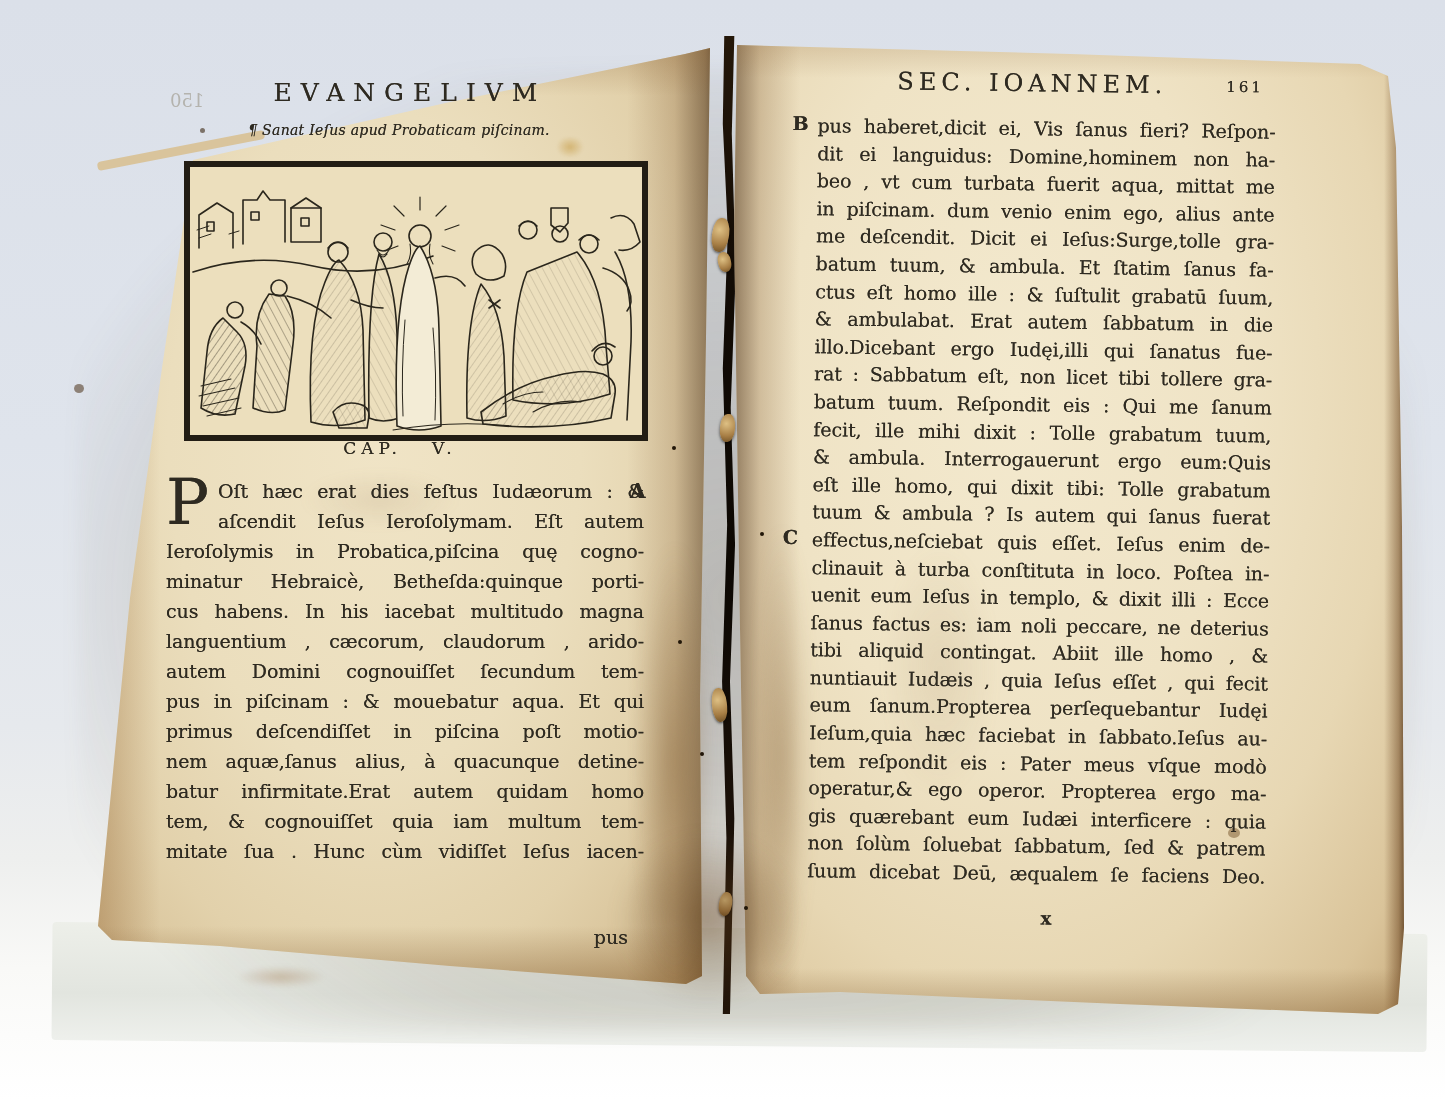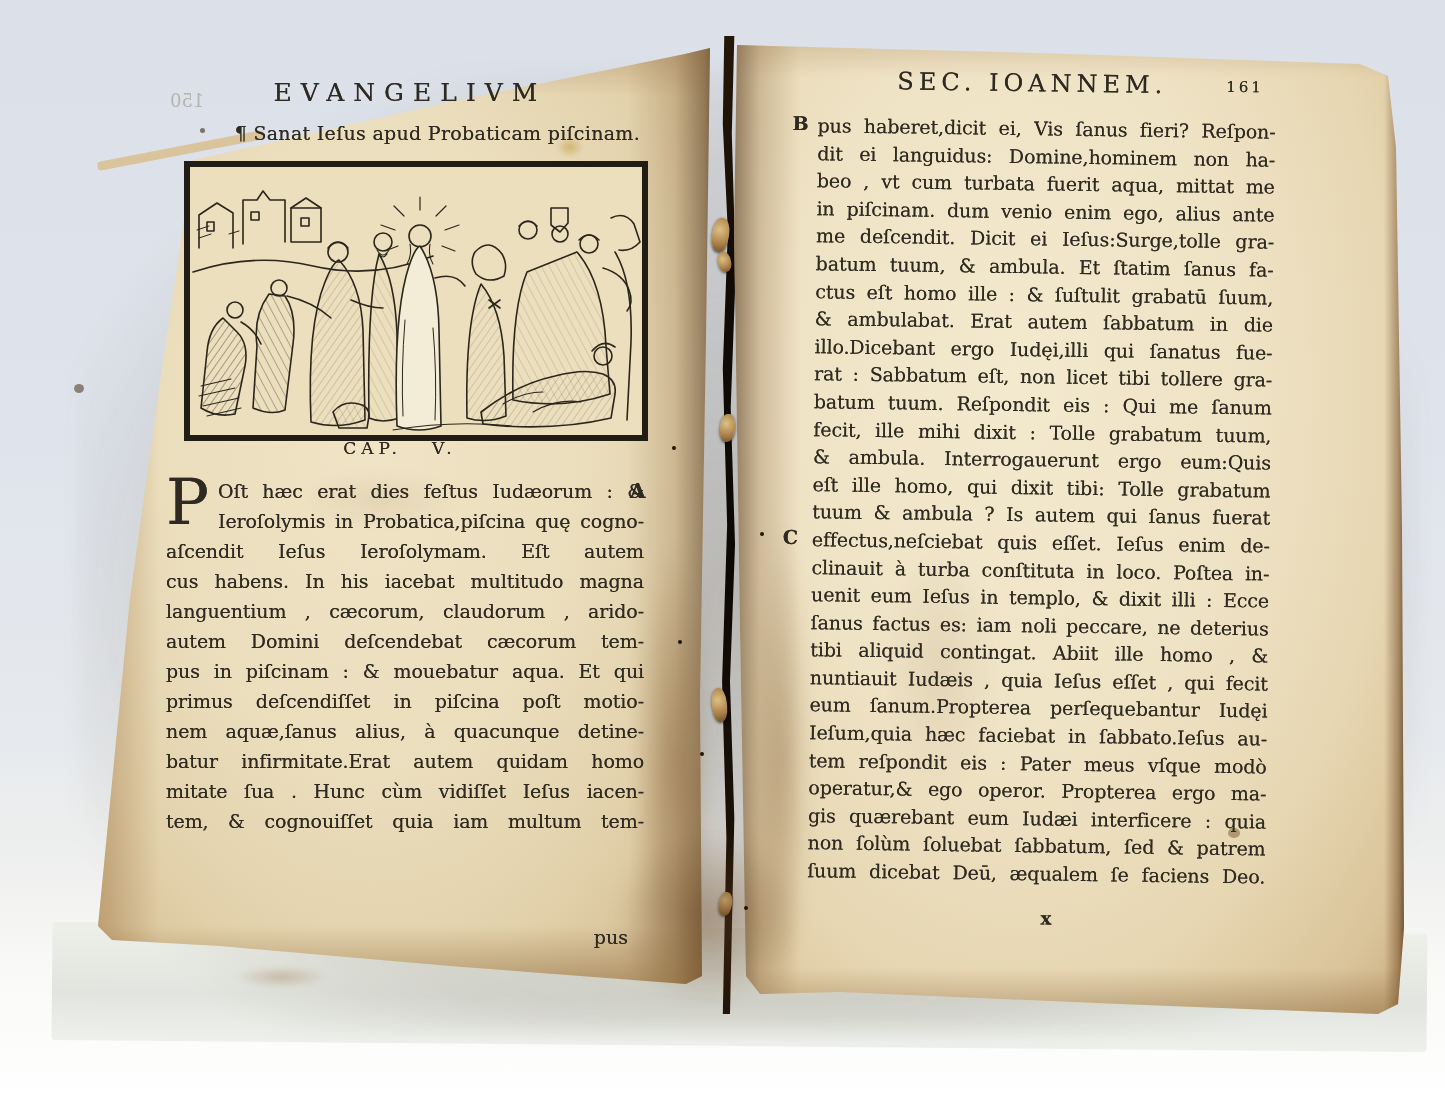--- a/index.html
+++ b/index.html
@@ -60,21 +60,21 @@
   .st8{left:1228px;top:828px;width:12px;height:10px;background:rgba(120,86,44,.5);filter:blur(.6px);}
   .st9{left:880px;top:540px;width:120px;height:260px;background:radial-gradient(ellipse,rgba(140,110,70,.12),transparent 70%);filter:blur(5px);}
   .st10{left:300px;top:470px;width:160px;height:60px;background:radial-gradient(ellipse,rgba(140,110,70,.12),transparent 70%);filter:blur(4px);}
   .speck{width:4px;height:4px;background:#211608;border-radius:50%;}
   .sp1{left:678px;top:640px;} .sp2{left:700px;top:752px;} .sp3{left:760px;top:532px;}
   .sp4{left:744px;top:906px;} .sp5{left:672px;top:446px;} .sp6{left:200px;top:128px;width:5px;height:5px;background:rgba(60,40,18,.6);}
 
   
   .ink{color:#2e2a21;text-shadow:0 0 .5px rgba(46,42,33,.8);}
   .lp-header{left:250px;top:78px;width:320px;text-align:center;font-size:25px;letter-spacing:9px;}
-  .lp-caption{left:158px;top:122px;width:482px;text-align:right;font-size:19px;letter-spacing:.3px;}
+  .lp-caption{left:158px;top:122px;width:482px;text-align:center;font-style:italic;font-size:14px;letter-spacing:.3px;}
   .ghost-folio{left:170px;top:90px;font-size:18px;color:rgba(100,84,52,.33);transform:scaleX(-1);filter:blur(.5px);}
   .woodcut{left:183px;top:160px;width:466px;height:282px;}
   .woodcut svg{position:static;display:block;width:100%;height:100%;}
   .lp-cap{left:230px;top:438px;width:340px;display:flex;justify-content:center;gap:30px;font-size:17px;letter-spacing:5px;}
   .lp-cap span{position:static;}
   .lp-para{left:166px;top:476px;width:478px;font-size:19px;line-height:30px;}
   .lp-para .dropcap{position:static;float:left;width:52px;height:59px;font-size:64px;line-height:52px;}
   .lines{position:static;display:block;}
   .line{position:static;display:block;text-align:justify;text-align-last:justify;letter-spacing:-.1px;}
   .lp-margin-a{left:630px;top:479px;font-size:20px;font-weight:bold;}
@@ -219,31 +219,32 @@
     <span>CAP.</span>
     <span>V.</span>
   </div>
 
   <div class="lp-margin-a ink">A</div>
 
   <div class="lp-para ink">
     <span class="dropcap">P</span>
     <div class="lines">
         <div class="line">Oſt hæc erat dies feſtus Iudæorum : &amp;</div>
+        <div class="line">aſcendit Ieſus Ieroſolymam. Eſt autem</div>
         <div class="line">Ieroſolymis in Probatica,piſcina quę cogno-</div>
-        <div class="line">aſcendit Ieſus Ieroſolymam. Eſt autem</div>
+        <div class="line">minatur Hebraicè, Betheſda:quinque porti-</div>
         <div class="line">cus habens. In his iacebat multitudo magna</div>
         <div class="line">languentium , cæcorum, claudorum , arido-</div>
-        <div class="line">autem Domini deſcendebat cæcorum tem-</div>
+        <div class="line">autem Domini cognouiſſet ſecundum tem-</div>
         <div class="line">pus in piſcinam : &amp; mouebatur aqua. Et qui</div>
         <div class="line">primus deſcendiſſet in piſcina poſt motio-</div>
         <div class="line">nem aquæ,ſanus alius, à quacunque detine-</div>
         <div class="line">batur infirmitate.Erat autem quidam homo</div>
+        <div class="line">tem, &amp; cognouiſſet quia iam multum tem-</div>
         <div class="line">mitate ſua . Hunc cùm vidiſſet Ieſus iacen-</div>
-        <div class="line">tem, &amp; cognouiſſet quia iam multum tem-</div>
       </div>
   </div>
   <div class="lp-catchword ink">pus</div>
 
   <div class="rp-rot">
     <div class="rp-header ink">SEC. IOANNEM.</div>
     <div class="rp-folio ink">161</div>
     <div class="rp-margin-b ink">B</div>
     <div class="rp-margin-c ink">C</div>
     <div class="rp-para ink">

